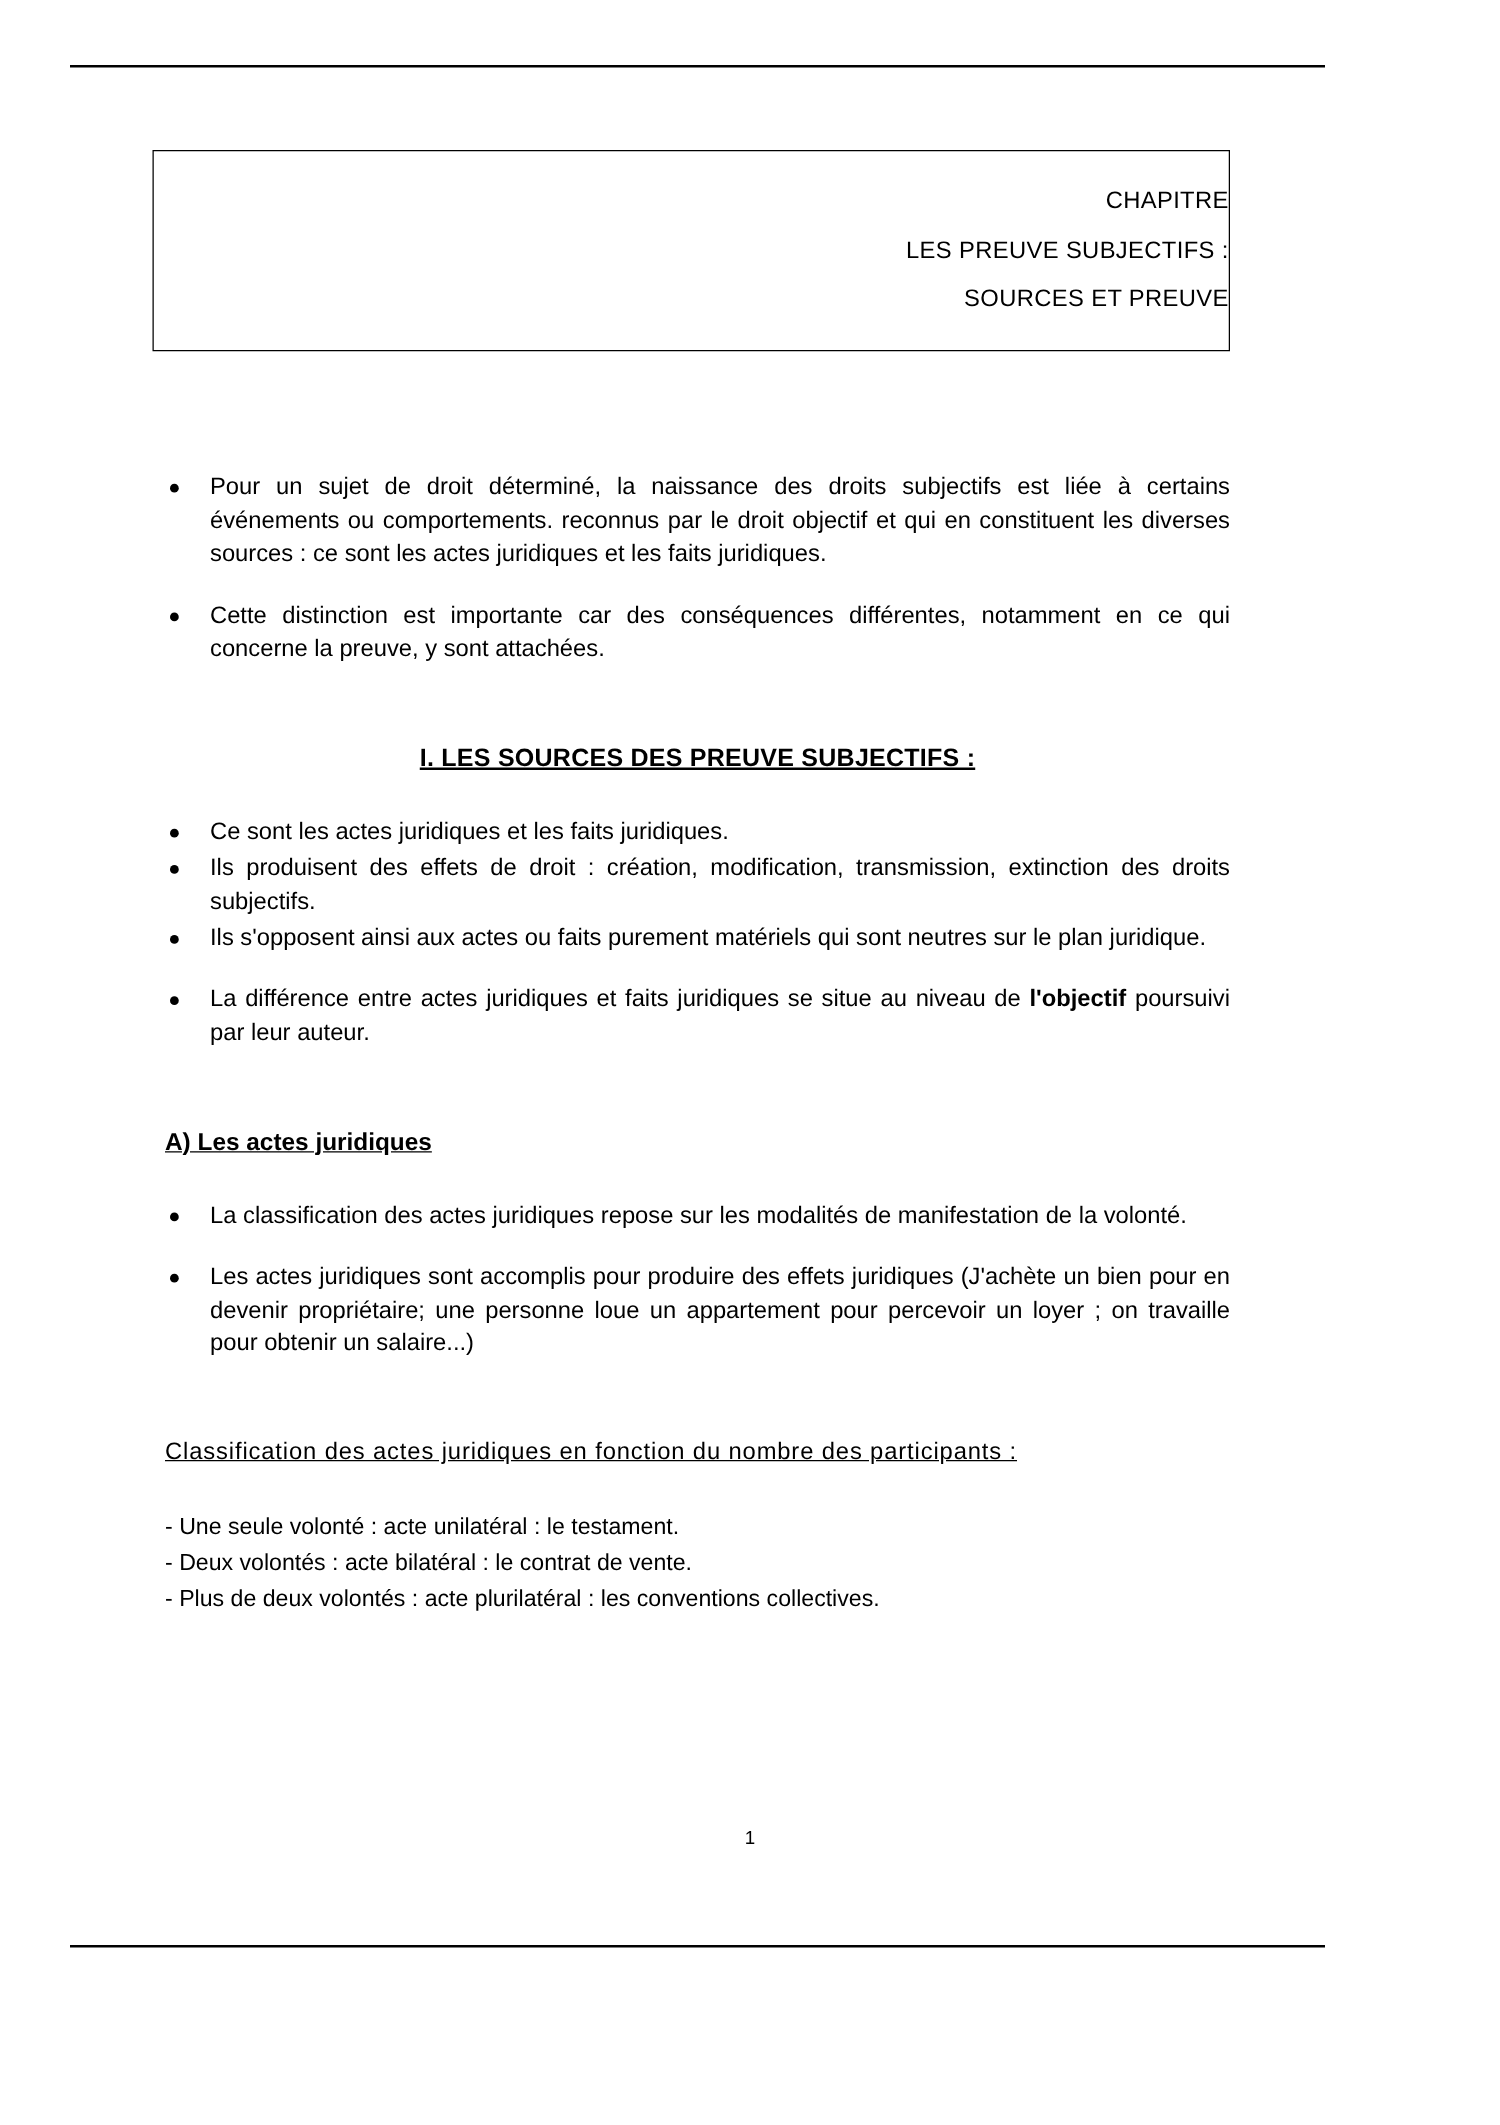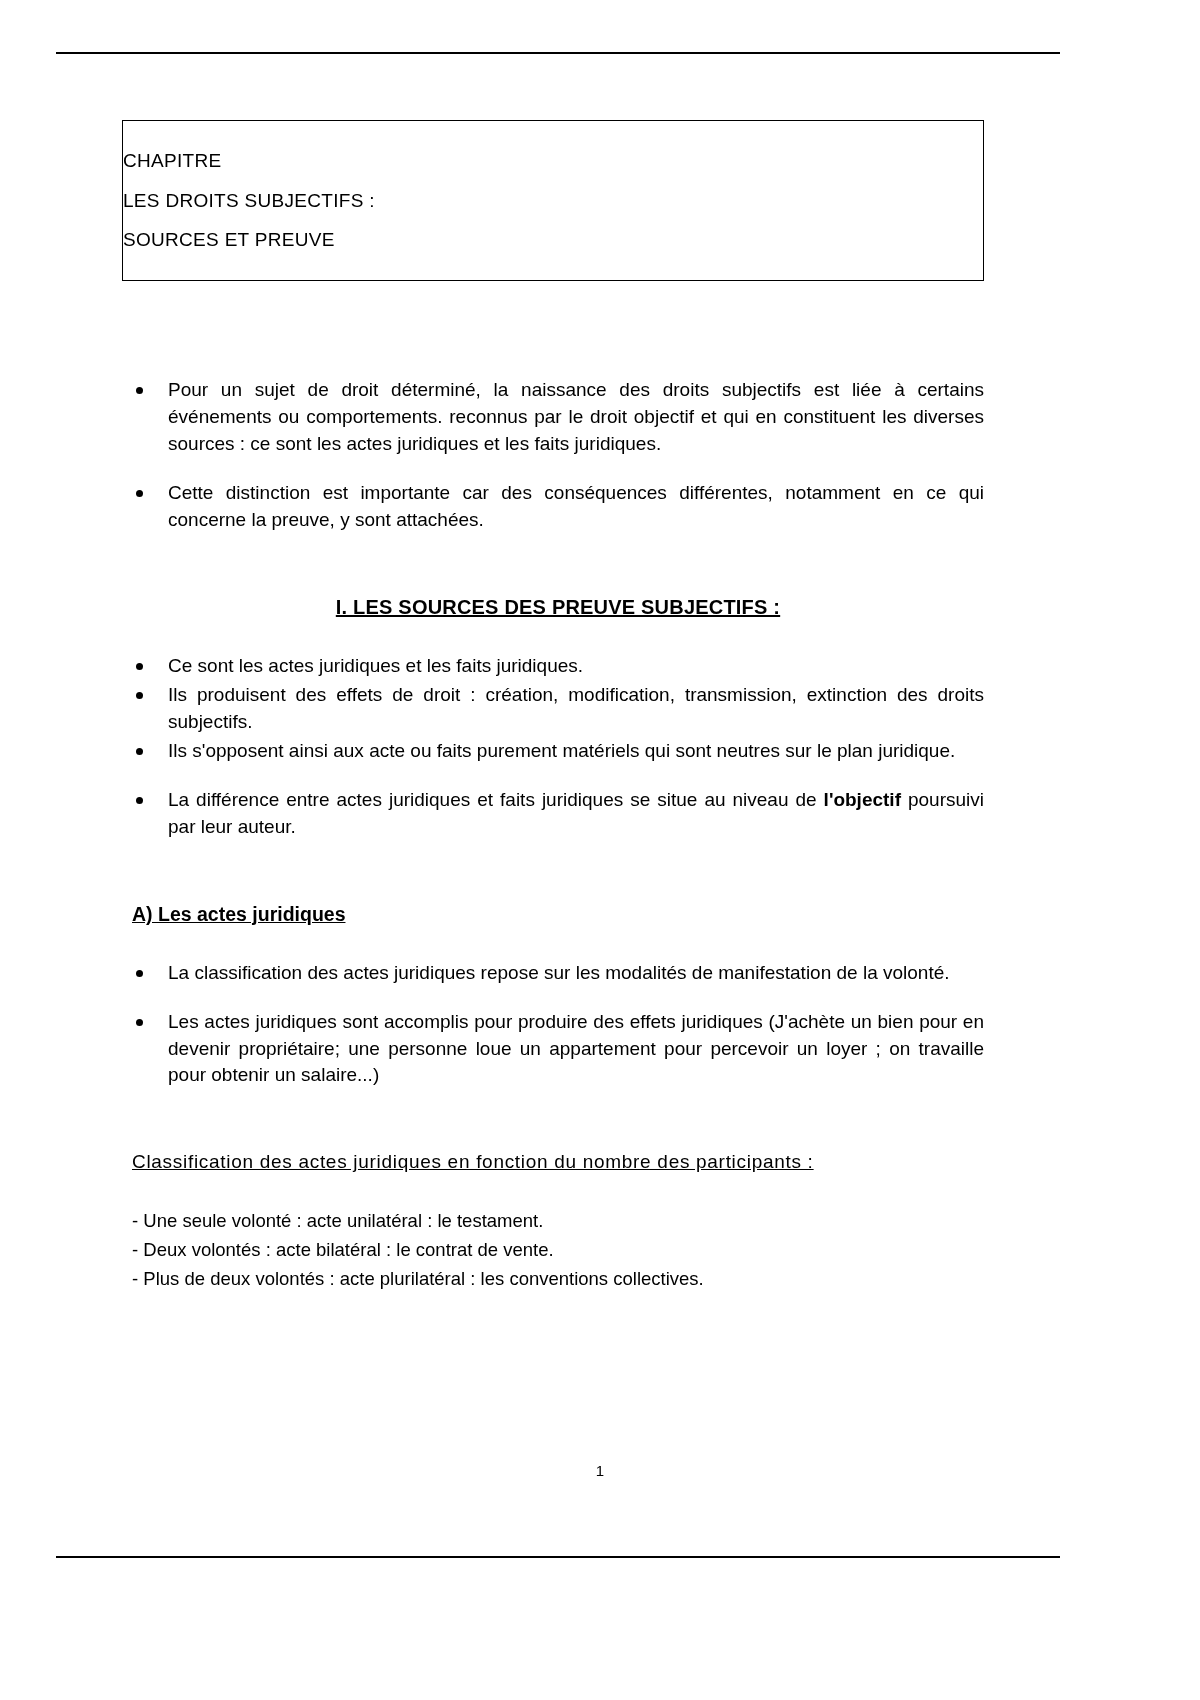--- a/index.html
+++ b/index.html
@@ -47,21 +47,21 @@
     width: 852px;
   }
 
   
   .title-box {
     border: 1.5px solid #000;
     width: 862px;
     margin-left: -10px;
     padding: 20px 0 20px 0;
     box-sizing: border-box;
-    text-align: left;
+    text-align: right;
   }
   .title-line {
     font-size: 19px;
     line-height: 1.35;
     letter-spacing: 0.3px;
     padding: 7px 0;
   }
 
   .para {
     font-size: 19px;
@@ -142,21 +142,21 @@
 
 <div class="page">
 
   <div class="rule-top"></div>
   <div class="rule-bottom"></div>
 
   <div class="content">
 
     <div class="title-box">
       <div class="title-line">CHAPITRE</div>
-      <div class="title-line">LES DROITS SUBJECTIFS :</div>
+      <div class="title-line">LES PREUVE SUBJECTIFS :</div>
       <div class="title-line">SOURCES ET PREUVE</div>
     </div>
 
     <div class="spacer-lg"></div>
 
 
     <div class="spacer-md"></div>
 
     <ul class="bullets">
       <li>Pour un sujet de droit déterminé, la naissance des droits subjectifs est liée à certains événements ou comportements. reconnus par le droit objectif et qui en constituent les diverses sources : ce sont les actes juridiques et les faits juridiques.</li>
@@ -165,21 +165,21 @@
 
     <div class="spacer-lg"></div>
 
     <div class="section-head">I. LES SOURCES DES PREUVE SUBJECTIFS :</div>
 
     <div class="spacer-md"></div>
 
     <ul class="bullets tight">
       <li>Ce sont les actes juridiques et les faits juridiques.</li>
       <li>Ils produisent des effets de droit : création, modification, transmission, extinction des droits subjectifs.</li>
-      <li>Ils s'opposent ainsi aux acte ou faits purement matériels qui sont neutres sur le plan juridique.</li>
+      <li>Ils s'opposent ainsi aux actes ou faits purement matériels qui sont neutres sur le plan juridique.</li>
     </ul>
 
     <div class="spacer-sm"></div>
 
     <ul class="bullets">
       <li><span>La différence entre actes juridiques et faits juridiques se situe au niveau de </span><span class="bold">l'objectif</span><span> poursuivi par leur auteur.</span></li>
     </ul>
 
     <div class="spacer-lg"></div>
 

